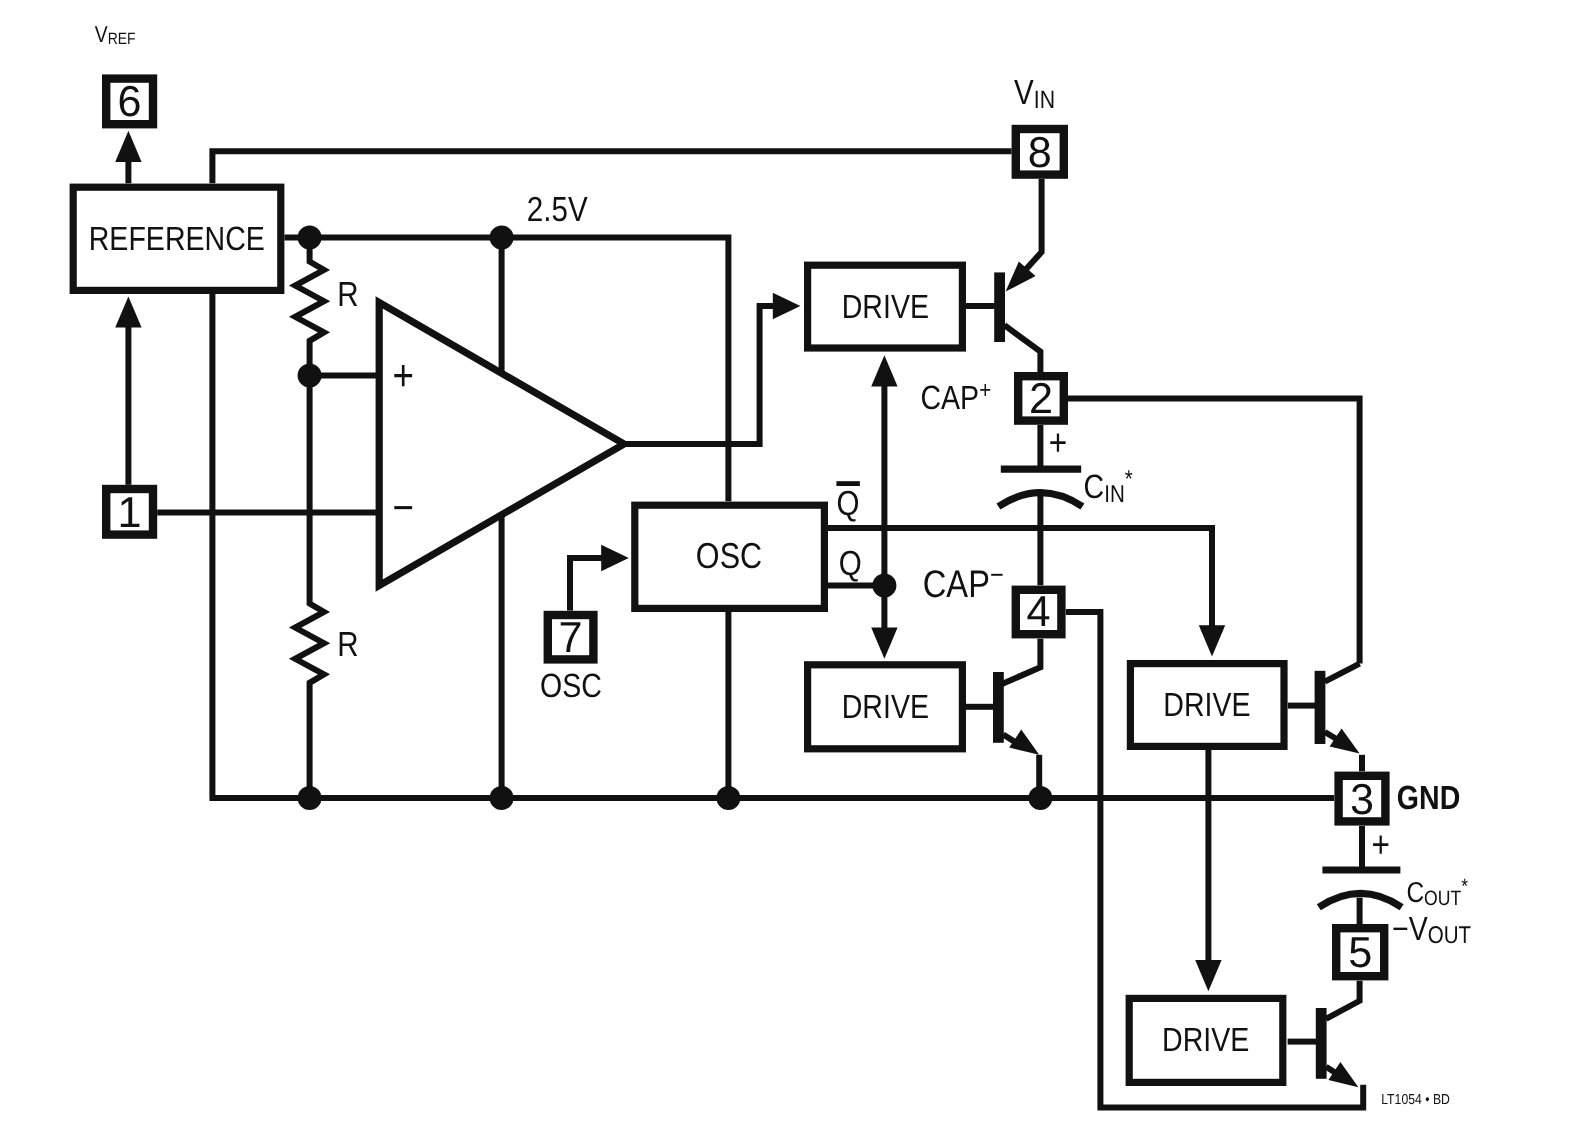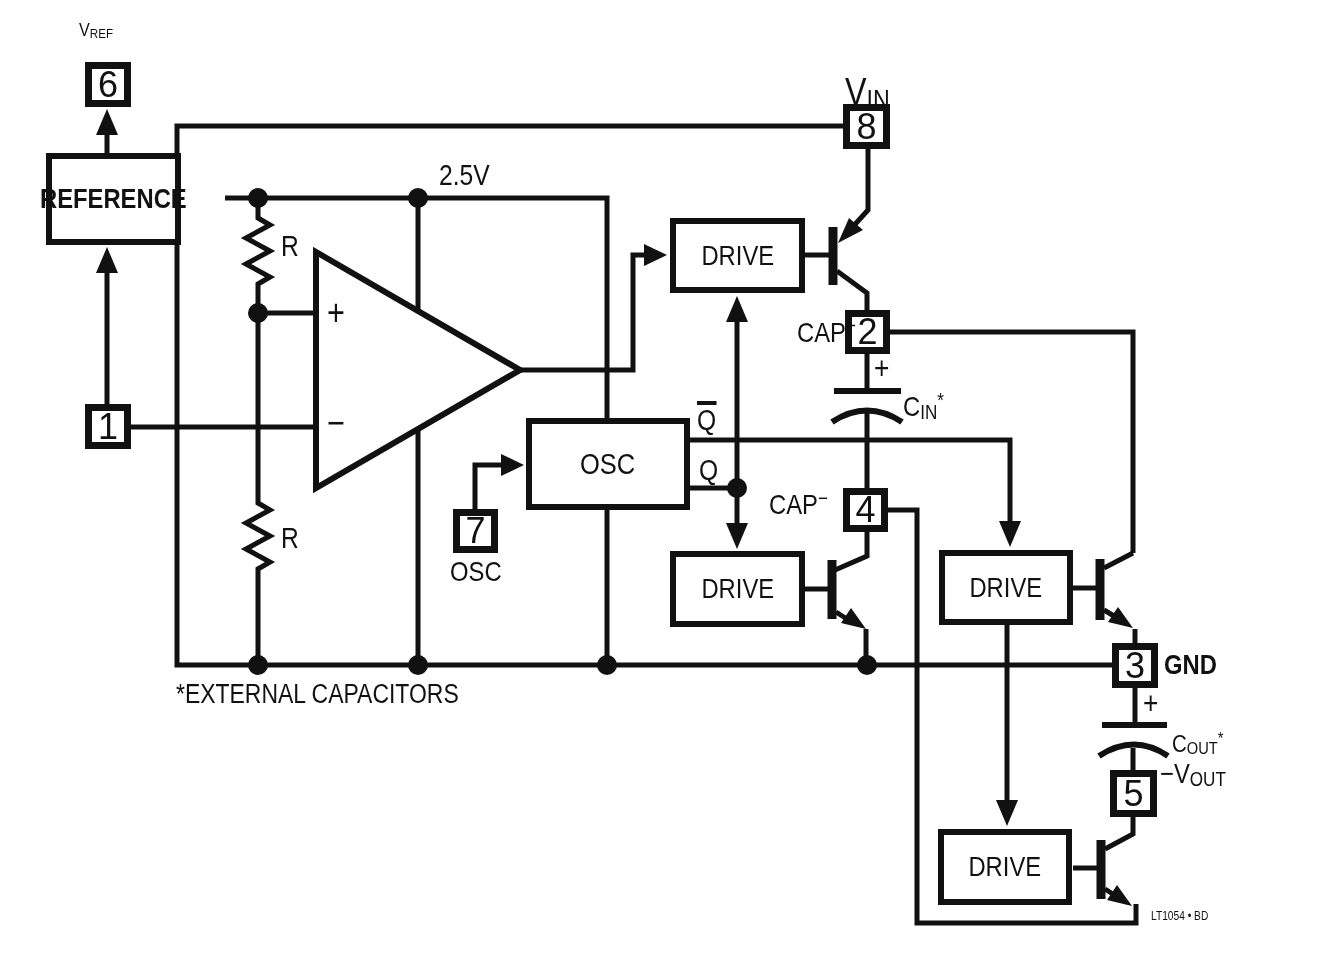--- a/index.html
+++ b/index.html
@@ -113,21 +113,21 @@
       <circle cx="418" cy="198" r="10"></circle>
       <circle cx="258" cy="313" r="10"></circle>
       <circle cx="737" cy="488" r="10"></circle>
       <circle cx="258" cy="665" r="10"></circle>
       <circle cx="418" cy="665" r="10"></circle>
       <circle cx="607" cy="665" r="10"></circle>
       <circle cx="867" cy="665" r="10"></circle>
     </g>
   </svg>
 
-  <div class="block" style="left:46px;top:153px;width:135px;height:92px;font-weight:bold;">
+  <div class="block" style="left:58px;top:153px;width:179px;height:92px;">
     <span class="cx">REFERENCE</span>
   </div>
   <div class="block" style="left:526px;top:418px;width:164px;height:92px;font-size:30px;">
     <span class="cx">OSC</span>
   </div>
   <div class="block" style="left:670px;top:218px;width:135px;height:75px;">
     <span class="cx">DRIVE</span>
   </div>
   <div class="block" style="left:670px;top:551px;width:135px;height:76px;">
     <span class="cx">DRIVE</span>
@@ -160,21 +160,21 @@
   <div class="pin" style="left:1112px;top:643px;width:46px;height:45px;">
       <span>3</span>
     </div>
   <div class="pin" style="left:1110px;top:770px;width:47px;height:47px;">
       <span>5</span>
     </div>
 
   <div class="lbl" style="left:79px;top:20px;font-size:19px;">
     <span class="cx"><span>V</span><sub>REF</sub></span>
   </div>
-  <div class="lbl" style="left:845px;top:73px;font-size:38px;">
+  <div class="lbl" style="left:845px;top:63px;font-size:29px;">
     <span class="cx"><span>V</span><sub>IN</sub></span>
   </div>
   <div class="lbl" style="left:439px;top:160px;font-size:29px;">
     <span class="cx">2.5V</span>
   </div>
   <div class="lbl" style="left:281px;top:231px;font-size:29px;">
     <span class="cx">R</span>
   </div>
   <div class="lbl" style="left:281px;top:523px;font-size:29px;">
     <span class="cx">R</span>
@@ -187,44 +187,41 @@
   </div>
   <div class="lbl" style="left:697px;top:401px;font-size:29px;">
     <span class="cx"><span class="qbar-inner">Q</span></span>
   </div>
   <div class="lbl" style="left:699px;top:455px;font-size:29px;">
     <span class="cx">Q</span>
   </div>
   <div class="lbl" style="left:450px;top:557px;font-size:28px;">
     <span class="cx">OSC</span>
   </div>
-  <div class="lbl" style="left:767px;top:316px;font-size:28px;margin-left:30px;">
+  <div class="lbl" style="left:767px;top:316px;font-size:28px;">
     <span class="cx"><span>CAP</span><sup>+</sup></span>
   </div>
-  <div class="lbl" style="left:769px;top:488px;font-size:28px;">
+  <div class="lbl" style="left:769px;top:467px;font-size:32px;">
     <span class="cx"><span>CAP</span><sup>−</sup></span>
   </div>
   <div class="lbl" style="left:874px;top:353px;font-size:31px;">
     <span class="cx">+</span>
   </div>
   <div class="lbl" style="left:903px;top:390px;font-size:28px;">
     <span class="cx"><span>C</span><sub>IN</sub><sup>*</sup></span>
   </div>
   <div class="lbl" style="left:1164px;top:650px;font-size:28px;font-weight:bold;">
     <span class="cx">GND</span>
   </div>
   <div class="lbl" style="left:1143px;top:688px;font-size:31px;">
     <span class="cx">+</span>
   </div>
   <div class="lbl" style="left:1172px;top:729px;font-size:24px;">
     <span class="cx"><span>C</span><sub>OUT</sub><sup>*</sup></span>
   </div>
   <div class="lbl" style="left:1160px;top:759px;font-size:28px;">
     <span class="cx"><span>−V</span><sub>OUT</sub></span>
   </div>
-  <div class="lbl" style="left:176px;top:680px;font-size:27px;">
-    <span class="cx">*EXTERNAL CAPACITORS</span>
-  </div>
   <div class="lbl" style="left:1151px;top:910px;font-size:12px;">
     <span class="cx">LT1054 • BD</span>
   </div>
 
 </div>
 
 </body></html>

